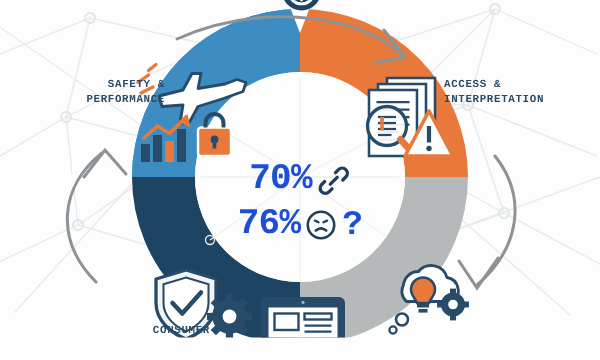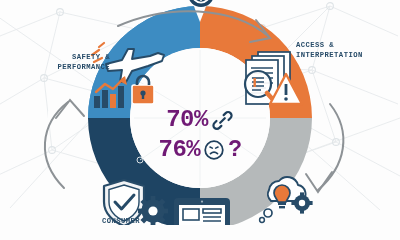--- a/index.html
+++ b/index.html
@@ -22,29 +22,29 @@
     position:absolute;z-index:6;
     color:#274b68;
     font-weight:bold;
     font-size:7.2px;
     letter-spacing:.45px;
     line-height:10px;
     text-transform:uppercase;
     white-space:pre-line;
   }
   .lbl-safety{left:26px;top:52px;width:84px;text-align:right;}
-  .lbl-access{left:296px;top:40px;width:85px;text-align:left;}
+  .lbl-access{left:296px;top:52px;width:85px;text-align:left;}
   .lbl-consumer{left:30px;top:216px;width:110px;text-align:right;color:#274b68;}
 
   
   .center-stats{
     position:absolute;z-index:7;
     left:137px;top:105px;width:126px;
     text-align:center;
-    color:#701a75;
+    color:#1d4ed8;
   }
   .stat-row{
     display:flex;align-items:center;justify-content:center;
     gap:3px;
     font-size:24px;font-weight:bold;
     letter-spacing:-.5px;
     line-height:30px;
   }
   .stat-row .num{display:inline-block;}
   .stat-ico{display:inline-flex;align-items:center;}

